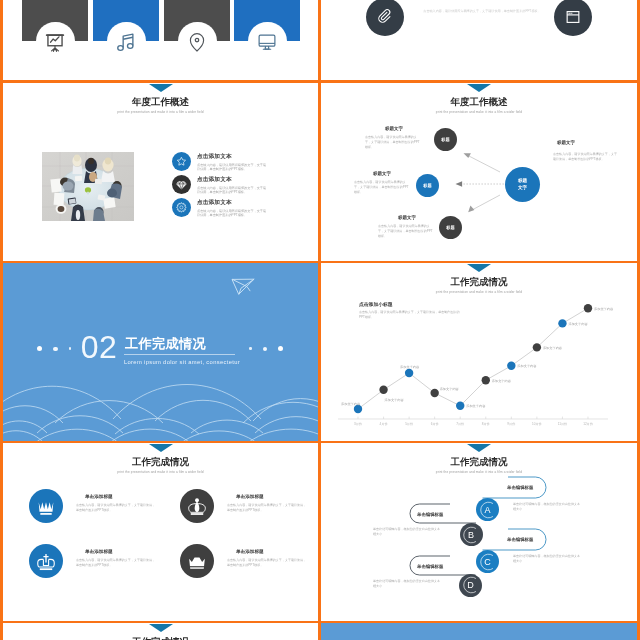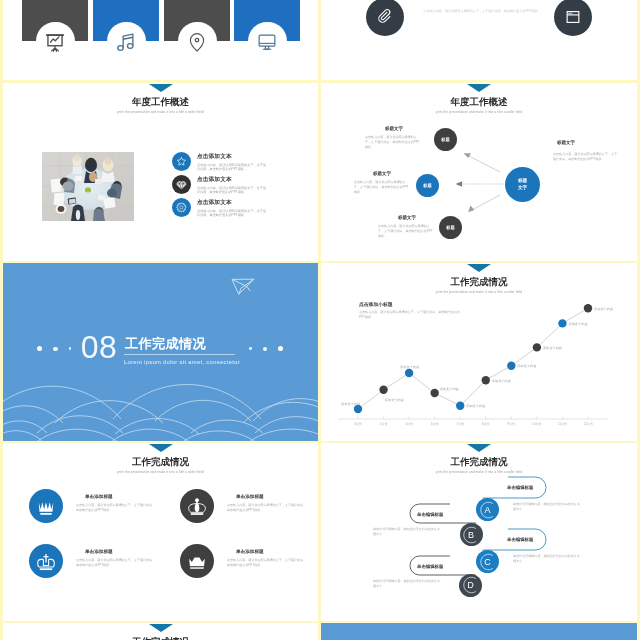--- a/index.html
+++ b/index.html
@@ -1,19 +1,19 @@
 <!DOCTYPE html>
 <html><head>
 <meta charset="utf-8">
 <style>
   html,body{margin:0;padding:0;}
   body{width:640px;height:640px;overflow:hidden;background:#d5d5d5;
        font-family:"Liberation Sans","DejaVu Sans",sans-serif;
        -webkit-font-smoothing:antialiased;}
-  .page{position:relative;width:640px;height:640px;background:#fef9c3;}
+  .page{position:relative;width:640px;height:640px;background:#f97316;}
   .slide{position:absolute;background:#ffffff;overflow:hidden;}
 
   
   .tri{position:absolute;width:0;height:0;border-left:12px solid transparent;
        border-right:12px solid transparent;border-top:8px solid #1577a8;left:50%;
        margin-left:-12px;top:1px;}
   .s-title{position:absolute;left:0;right:0;text-align:center;color:#2b2b2b;
        font-weight:bold;letter-spacing:0px;}
   .s-sub{position:absolute;left:0;right:0;text-align:center;color:#9a9a9a;
        font-size:3.1px;letter-spacing:.15px;}
@@ -352,21 +352,21 @@
         <path d="M1.4 1.4 L23 1.2 L8.0 16.0 Z"></path>
         <path d="M1.4 1.4 L16.0 8.6 L19.0 12.8"></path>
         <path d="M23 1.2 L10.0 10.2 L8.0 16.0"></path>
       </g>
     </svg>
     <div class="dots dl">
         <i></i>
         <i></i>
         <i></i>
       </div>
-    <div class="num">08</div>
+    <div class="num">02</div>
     <div class="sect-t">工作完成情况</div>
     <div class="rule"></div>
     <div class="sect-s">Lorem ipsum dolor sit amet, consectetur</div>
     <div class="dots dr">
         <i></i>
         <i></i>
         <i></i>
       </div>
     <svg class="waves" viewBox="0 0 316 80" preserveAspectRatio="none">
         <path d="M-20 58 C18.6 14.3 79.4 14.3 118 58" fill="none" stroke="#c3ddf3" stroke-width="0.8"></path>

